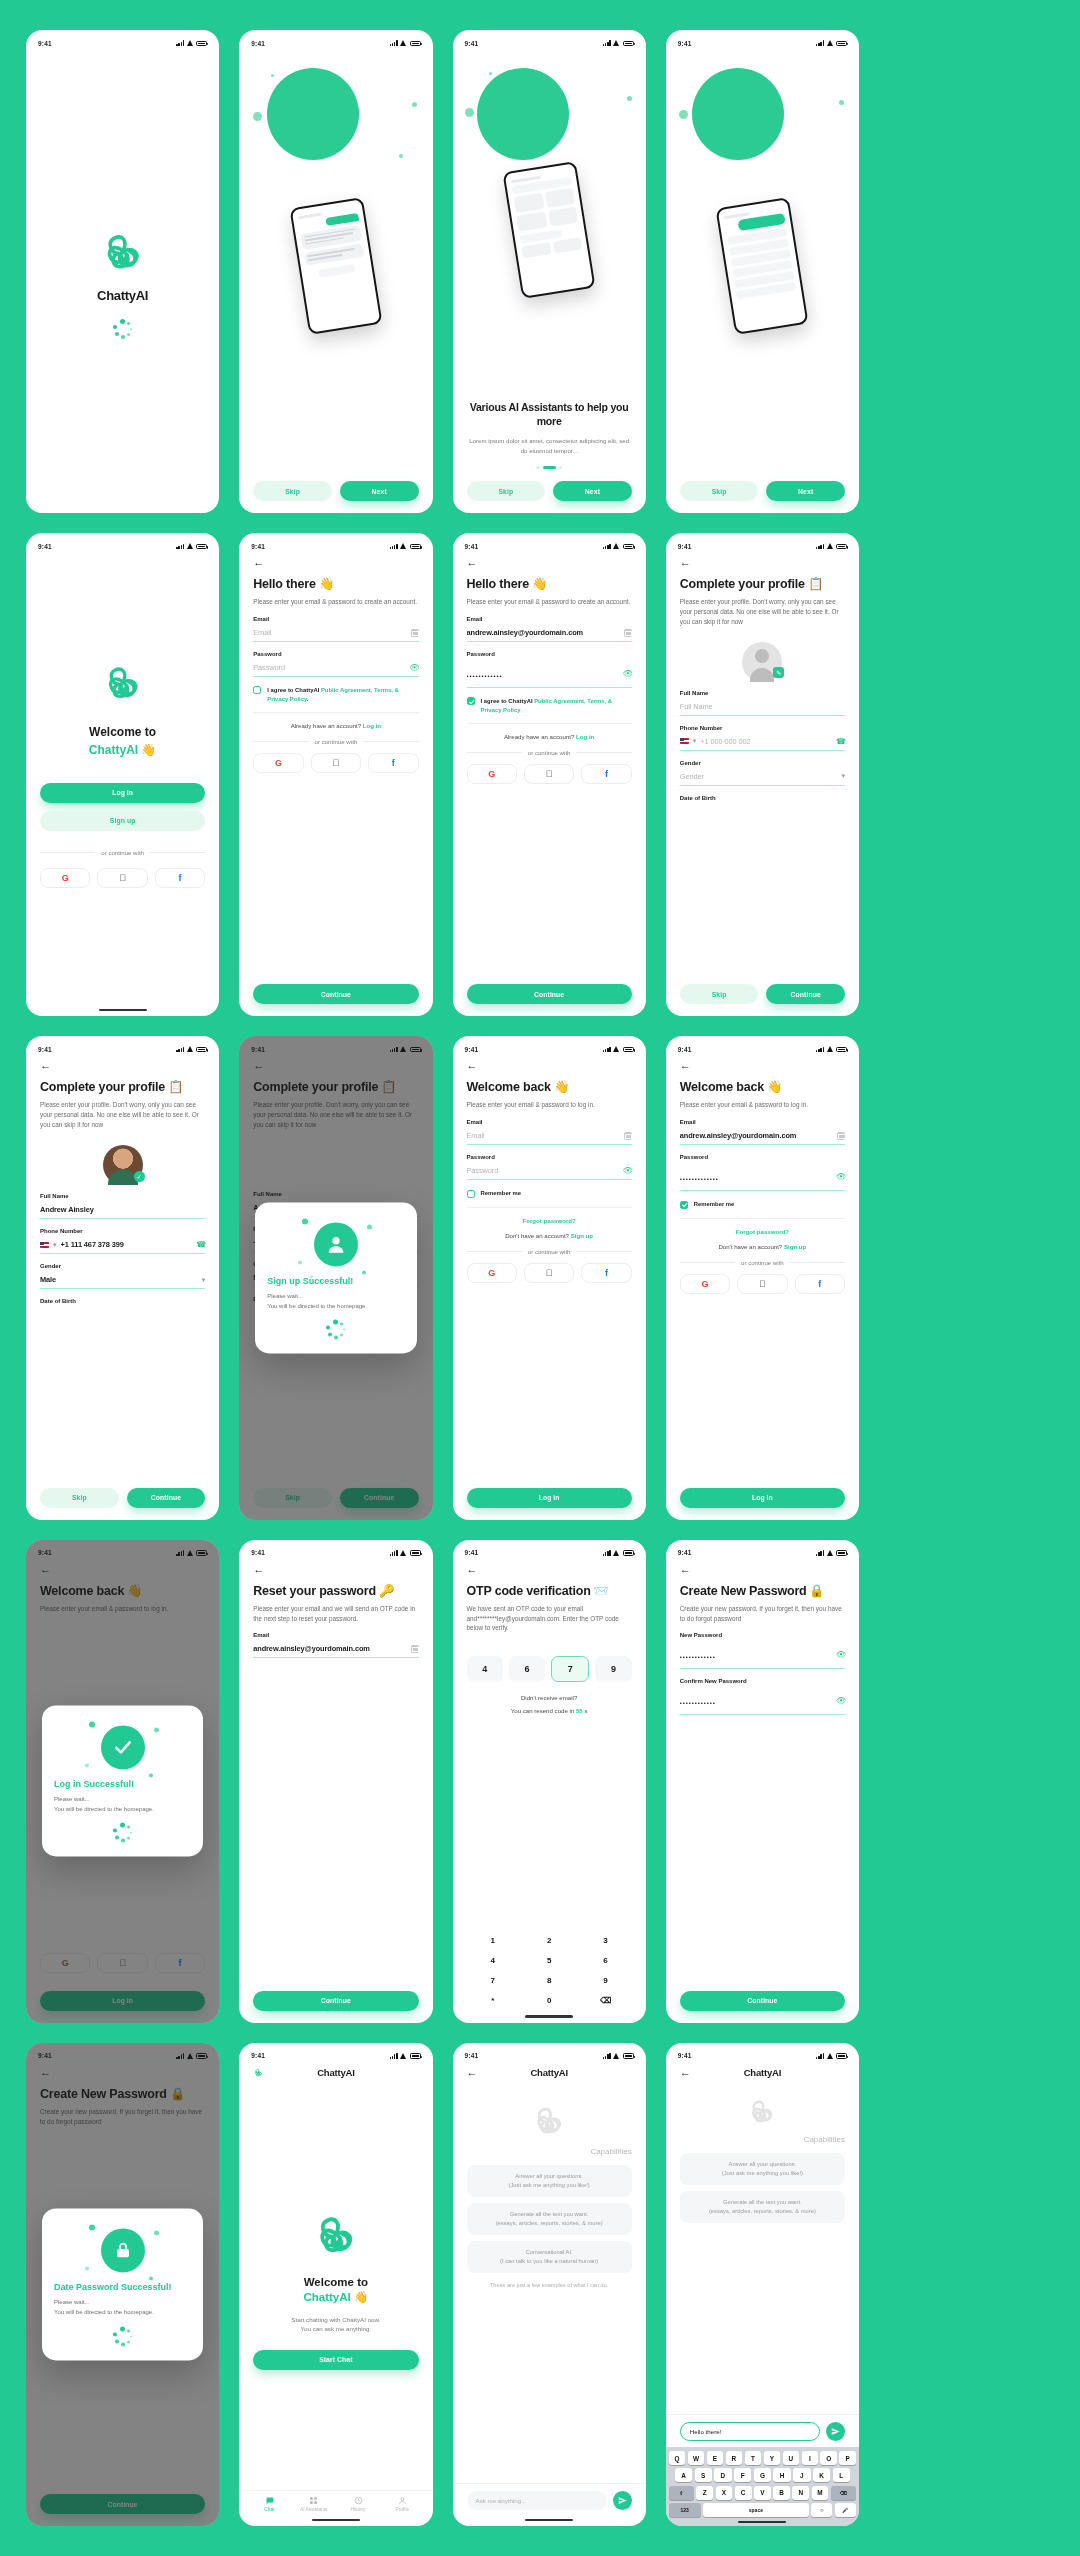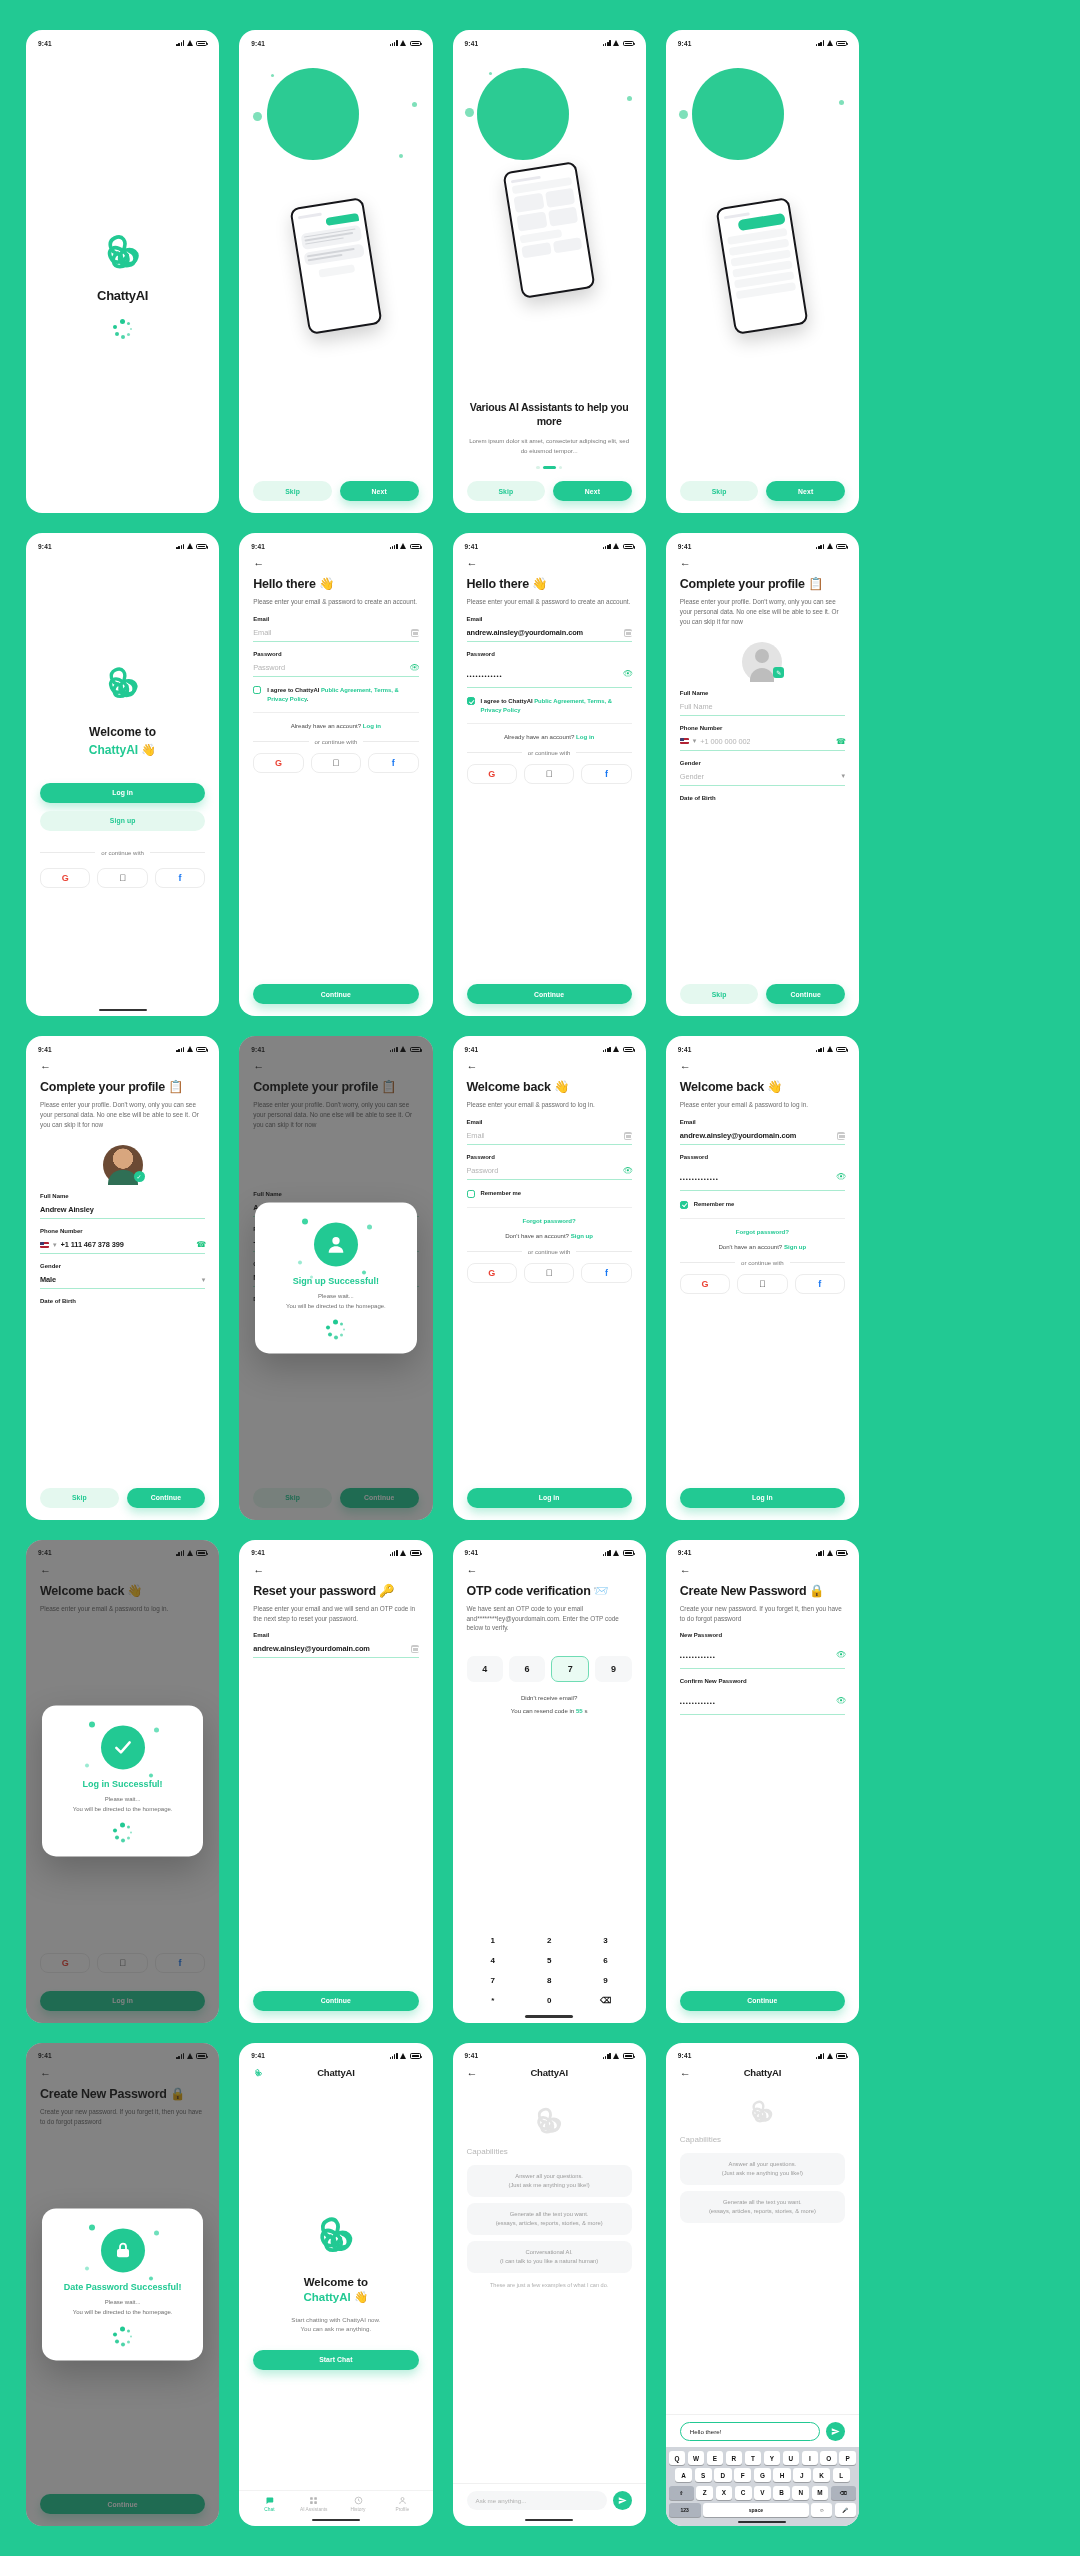--- a/index.html
+++ b/index.html
@@ -116,40 +116,40 @@
 
   .onb-txt{ padding:0 14px; text-align:center; flex:none;}
   .onb-txt h2{ font-size:10.6px; font-weight:bold; line-height:1.32; letter-spacing:-.25px; margin-bottom:7px;}
   .onb-txt p{ font-size:6.1px; color:#7b7b7b; line-height:1.6;}
   .dots{ display:flex; gap:3px; justify-content:center; align-items:center; margin:10px 0 4px;}
   .dots i{ width:3.4px;height:3.4px;border-radius:3px;background:#D9F2E7; display:block;}
   .dots i.on{ width:13px; background:#22C993;}
 
   
   .modal{ position:absolute; z-index:50; left:16px; right:16px; top:50%; transform:translateY(-50%);
-    background:#fff; border-radius:14px; padding:16px 12px 14px; text-align:center;
+    background:#fff; border-radius:14px; padding:16px 12px 14px; 
     box-shadow:0 14px 34px rgba(0,0,0,.22);}
   .mcirc{ width:44px;height:44px;border-radius:50%;background:#22C993;margin:4px auto 10px;
     display:flex;align-items:center;justify-content:center; position:relative;}
   .modal h3{ font-size:9px; color:#22C993; font-weight:bold; margin-bottom:6px;}
   .modal p{ font-size:6px; color:#6f6f6f; line-height:1.6;}
 
   
   .otp{ display:flex; gap:6px; justify-content:center; margin:14px 0 12px;}
   .otp div{ flex:1; height:26px; background:#F6F7F8; border-radius:7px;
     display:flex;align-items:center;justify-content:center; font-size:9px; font-weight:bold;}
   .otp div.sel{ background:#EAFBF3; border:1px solid #6FDCB4;}
   .numpad{ display:grid; grid-template-columns:repeat(3,1fr); gap:5px 4px; margin-top:auto; padding-bottom:4px;}
   .numpad div{ height:15px; display:flex;align-items:center;justify-content:center;
     font-size:8px; font-weight:bold; color:#111;}
 
   
   .chead{ display:flex; align-items:center; gap:6px; padding:4px 0 8px;}
   .chead .ttl{ flex:1; text-align:center; font-size:9.5px; font-weight:bold; letter-spacing:-.2px;}
-  .cap{ text-align:left; font-size:8px; color:#B8B8B8; margin:6px 0 9px; font-weight:normal;}
+  .cap{ text-align:right; font-size:8px; color:#B8B8B8; margin:6px 0 9px; font-weight:normal;}
   .capbox{ background:#F5F6F7; border-radius:8px; padding:7px 6px; text-align:center;
     font-size:5.8px; color:#9b9b9b; line-height:1.55; margin-bottom:6px;}
   .capnote{ text-align:center; font-size:5.6px; color:#b0b0b0; line-height:1.5; margin-top:2px;}
   .cbar{ display:flex; gap:6px; align-items:center; padding:7px 14px 6px; border-top:1px solid #F0F0F0; flex:none;}
   .cinput{ flex:1; background:#F5F6F7; border-radius:20px; height:19px; display:flex; align-items:center;
     padding:0 9px; font-size:6.2px; color:#b0b0b0;}
   .cinput.active{ background:#fff; border:1px solid #22C993; color:#1B1B1B;}
   .send{ width:19px;height:19px;border-radius:50%;background:#22C993; flex:none;
     display:flex;align-items:center;justify-content:center;}
   .tabbar{ display:flex; padding:5px 8px 4px; border-top:1px solid #F2F2F2; flex:none;}

